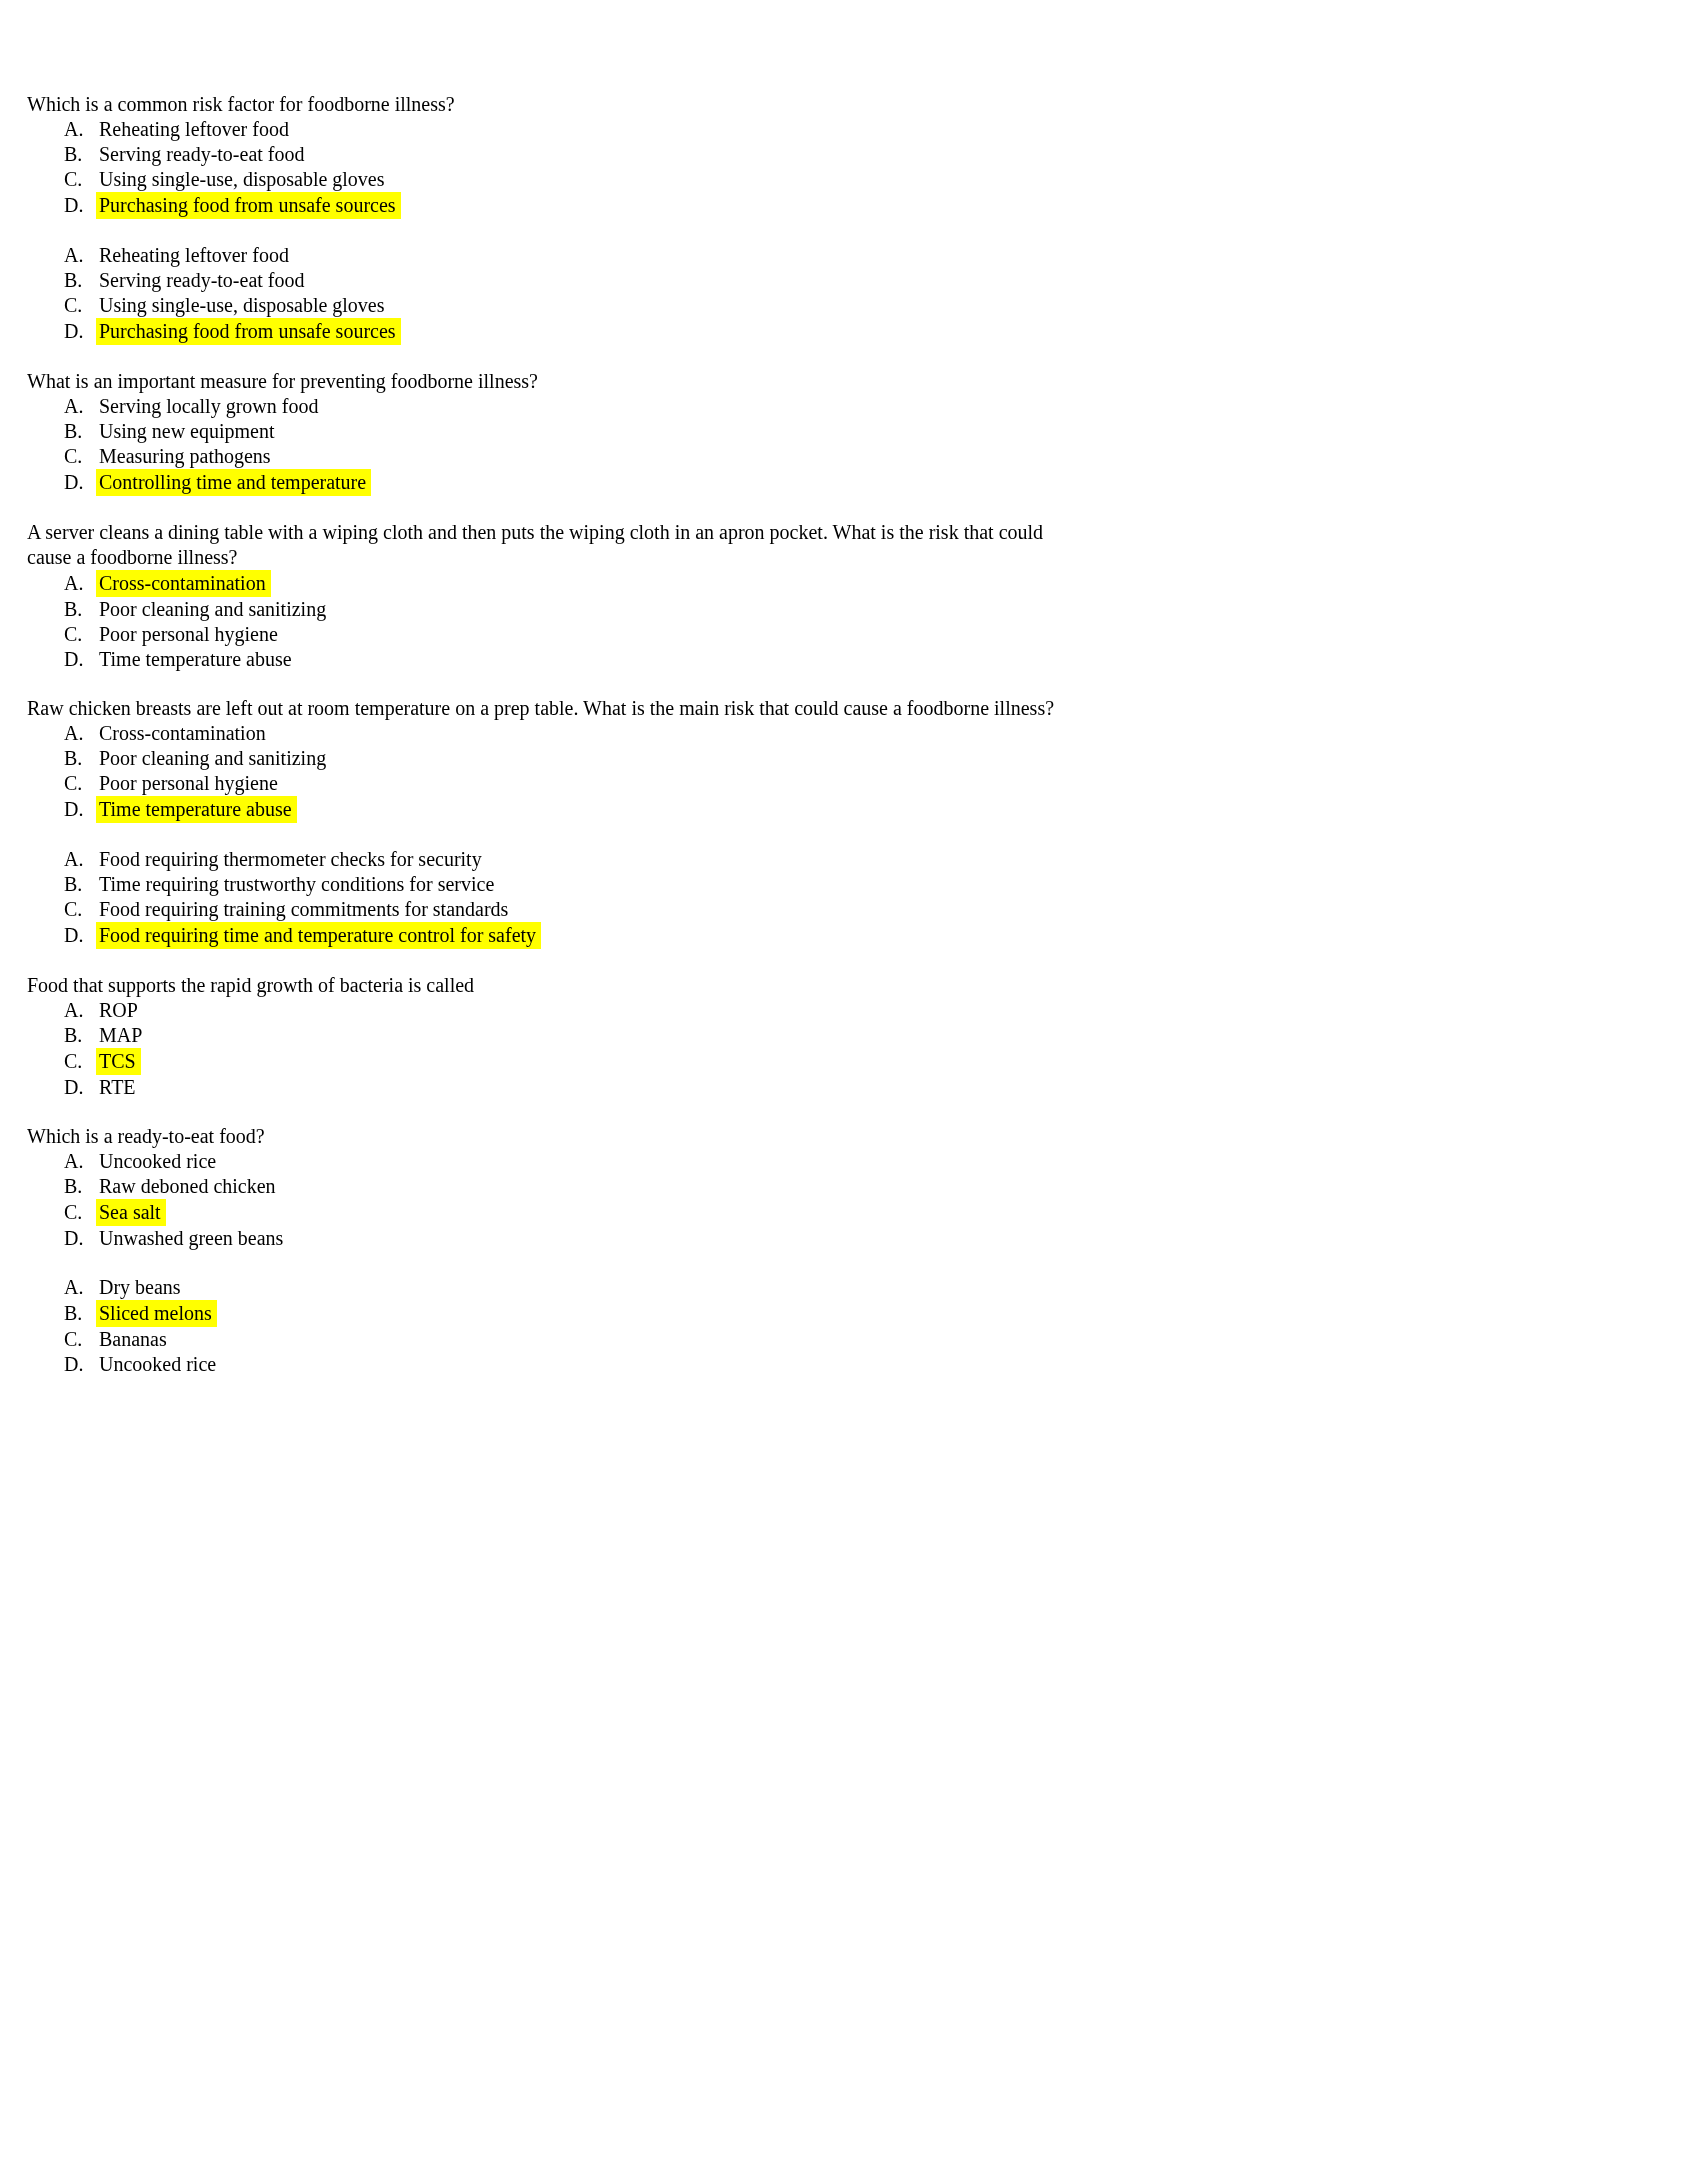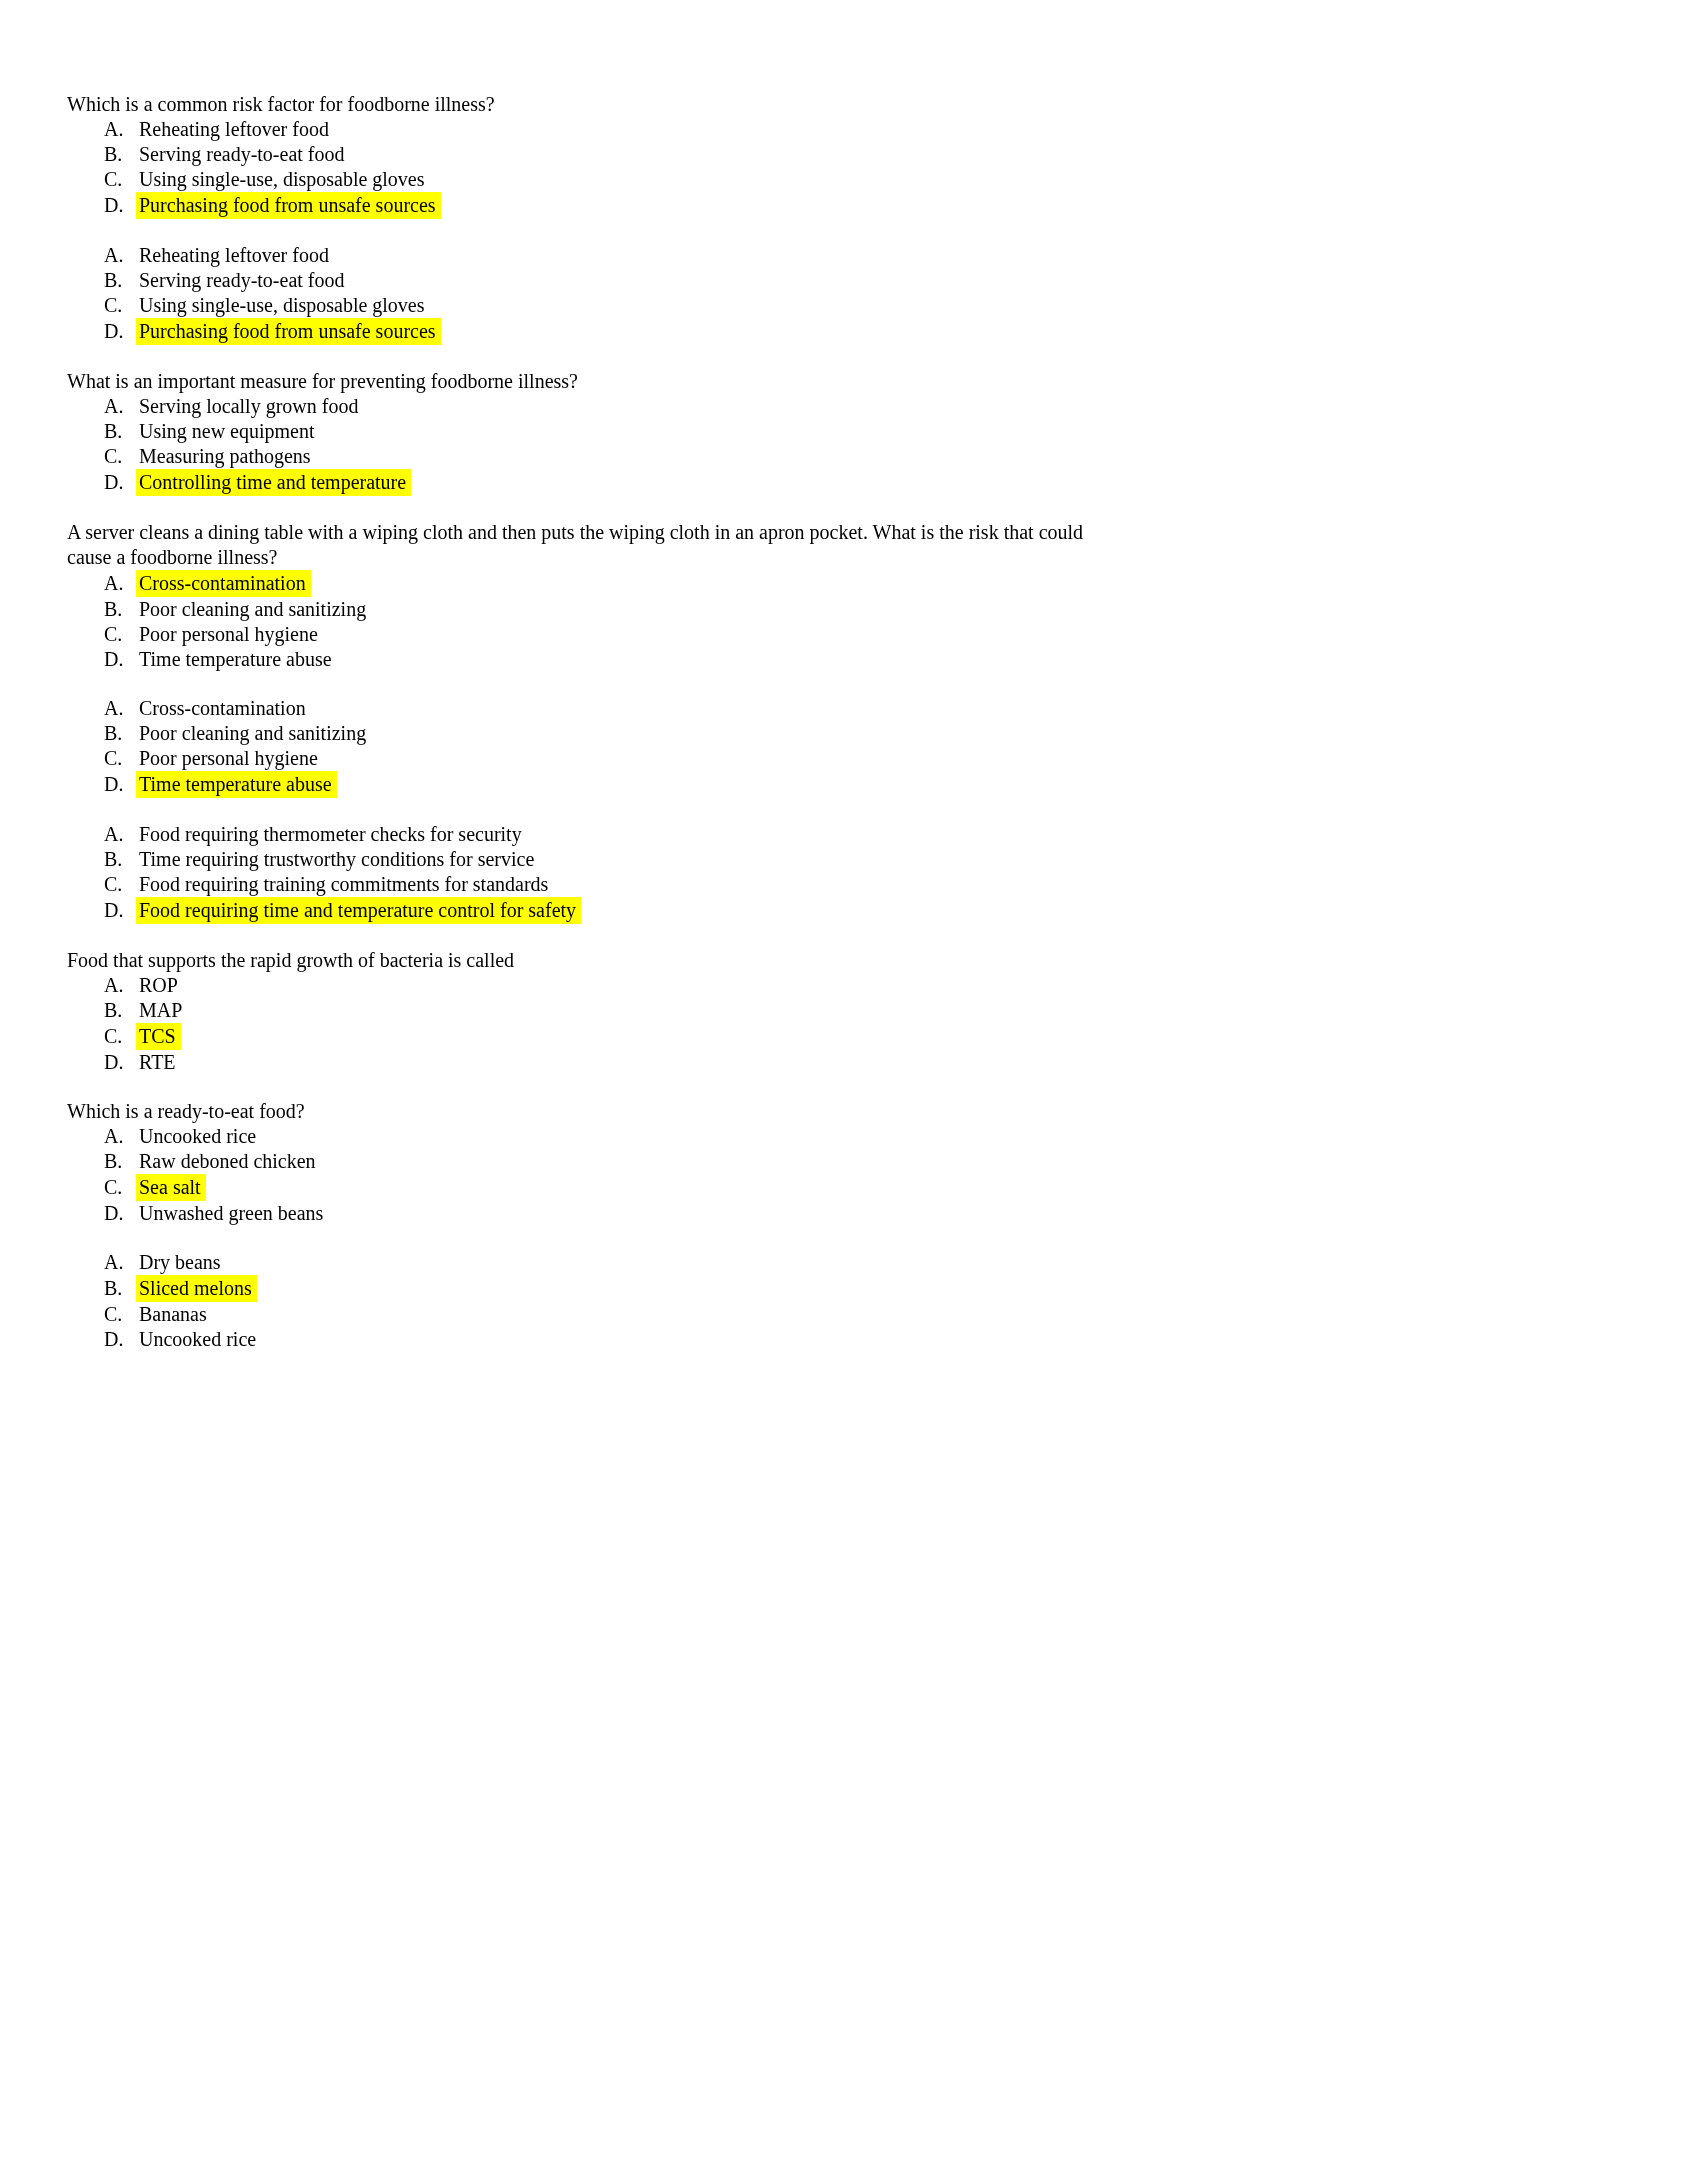--- a/index.html
+++ b/index.html
@@ -10,21 +10,21 @@
   body {
     width: 1683px;
     height: 2178px;
     font-family: "Liberation Serif", "DejaVu Serif", serif;
     color: #000000;
     position: relative;
     overflow: hidden;
   }
   .page {
     box-sizing: border-box;
-    padding: 92px 0 0 67px;
+    padding: 92px 0 0 27px;
     width: 1447px;
     height: 2178px;
   }
   .content {
     width: 1035px;
   }
   .question-block {
     margin-bottom: 24px;
   }
   .question-text {
@@ -125,20 +125,21 @@
         <div class="option-row">
           <span class="option-letter">C.</span>
           <span class="option-text">Poor personal hygiene</span>
         </div>
         <div class="option-row">
           <span class="option-letter">D.</span>
           <span class="option-text">Time temperature abuse</span>
         </div>
       </div>
       <div class="question-block">
+        <div class="question-text">Raw chicken breasts are left out at room temperature on a prep table.  What is the main risk that could cause a foodborne illness?</div>
         <div class="option-row">
           <span class="option-letter">A.</span>
           <span class="option-text">Cross-contamination</span>
         </div>
         <div class="option-row">
           <span class="option-letter">B.</span>
           <span class="option-text">Poor cleaning and sanitizing</span>
         </div>
         <div class="option-row">
           <span class="option-letter">C.</span>

